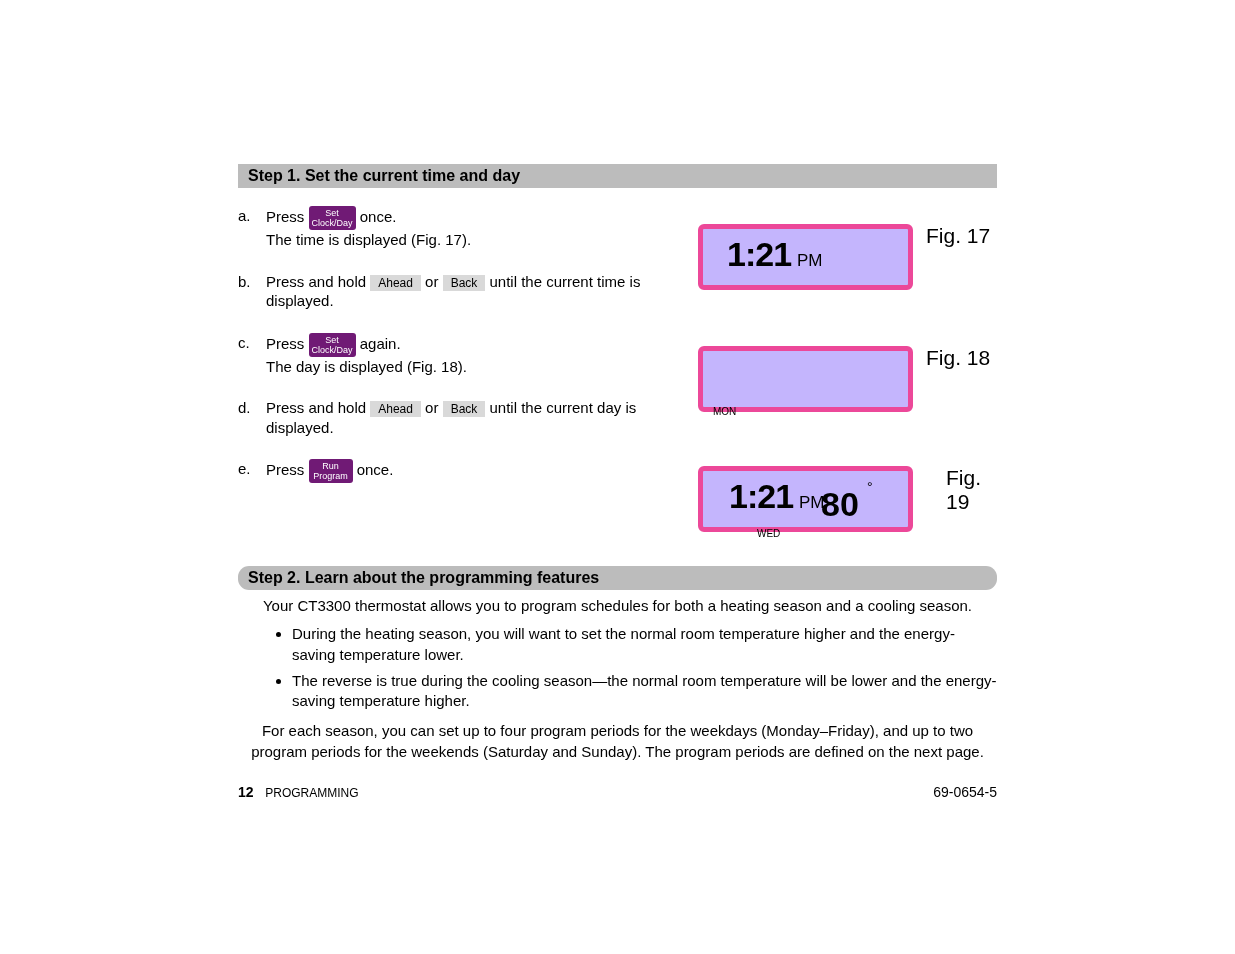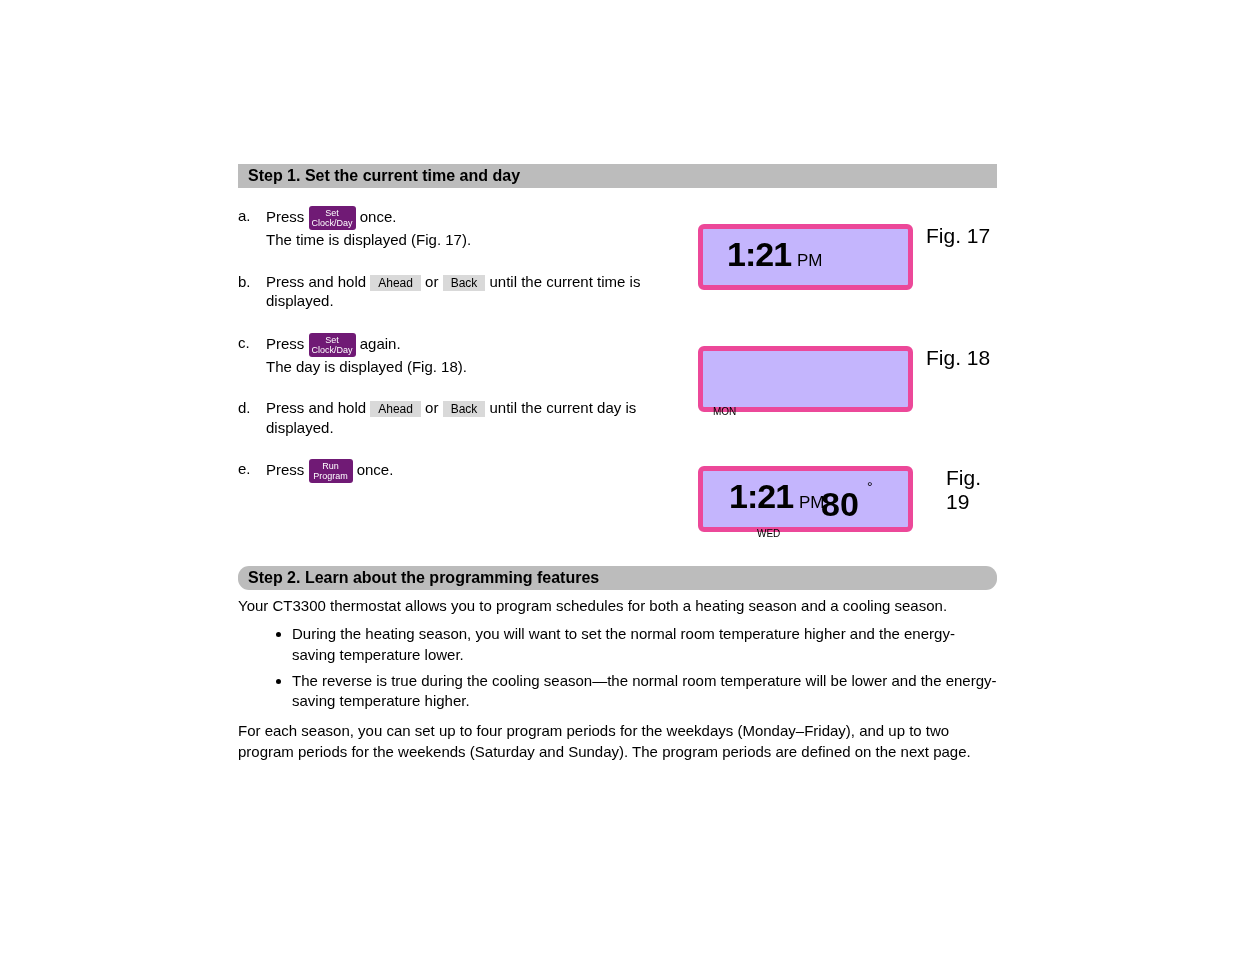--- a/index.html
+++ b/index.html
@@ -113,20 +113,21 @@
   }
   .step2-body ul {
     margin: 6px 0 10px 0;
     padding-left: 54px;
   }
   .step2-body li {
     margin-bottom: 6px;
   }
   .step2-body p {
     margin: 8px 0;
+    text-align: center;
   }
   .footer {
     position: absolute;
     bottom: 154px;
     left: 238px;
     right: 238px;
     font-size: 14px;
     display: flex;
     justify-content: space-between;
   }
@@ -233,14 +234,22 @@
   <div class="step-header" style="margin-bottom:6px;border-radius:11px;">Step 2. Learn about the programming features</div>
   <div class="step2-body">
     <p style="margin-top:4px;">Your CT3300 thermostat allows you to program schedules for both a heating season and a cooling season.</p>
     <ul>
       <li>During the heating season, you will want to set the normal room temperature higher and the energy-saving temperature lower.</li>
       <li>The reverse is true during the cooling season—the normal room temperature will be lower and the energy-saving temperature higher.</li>
     </ul>
     <p>For each season, you can set up to four program periods for the weekdays (Monday–Friday), and up to two program periods for the weekends (Saturday and Sunday).  The program periods are defined on the next page.</p>
   </div>
 
+  <div class="footer">
+    <div>
+      <span style="font-weight:bold;">12</span>
+      &nbsp;
+      <span style="font-size:12px;">PROGRAMMING</span>
+    </div>
+    <div>69-0654-5</div>
+  </div>
 
 </div>
 
 </body></html>

